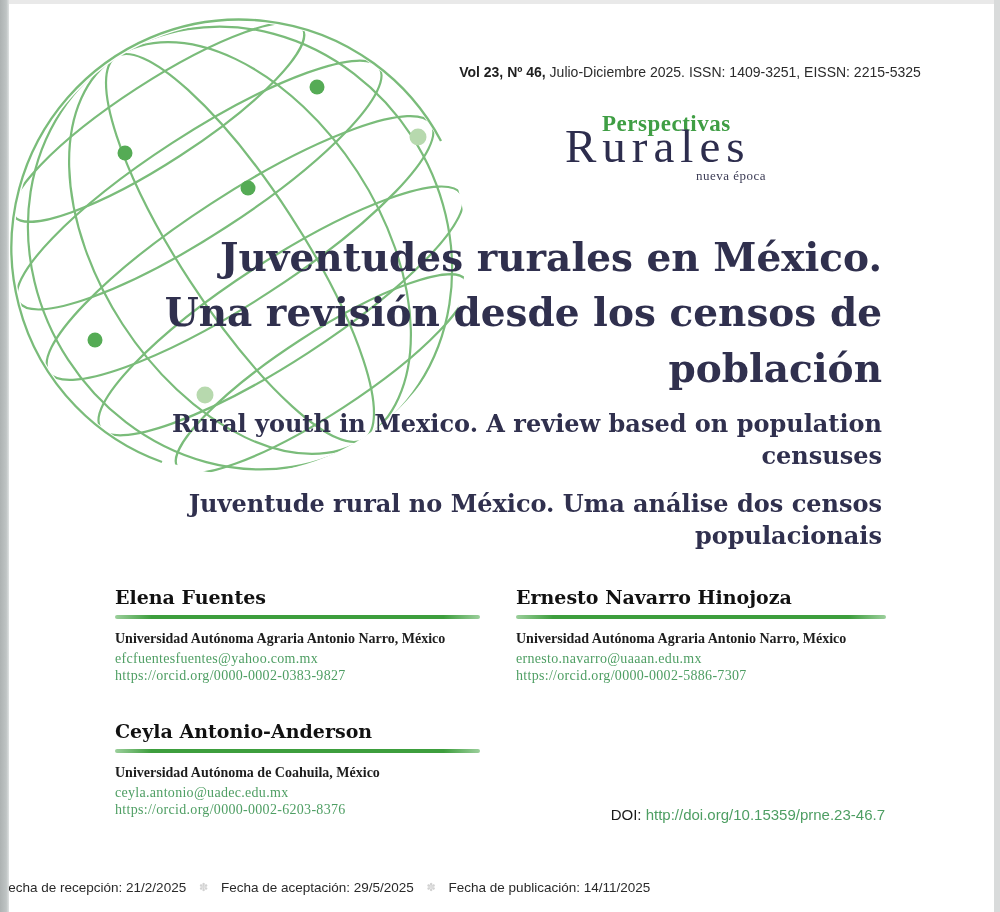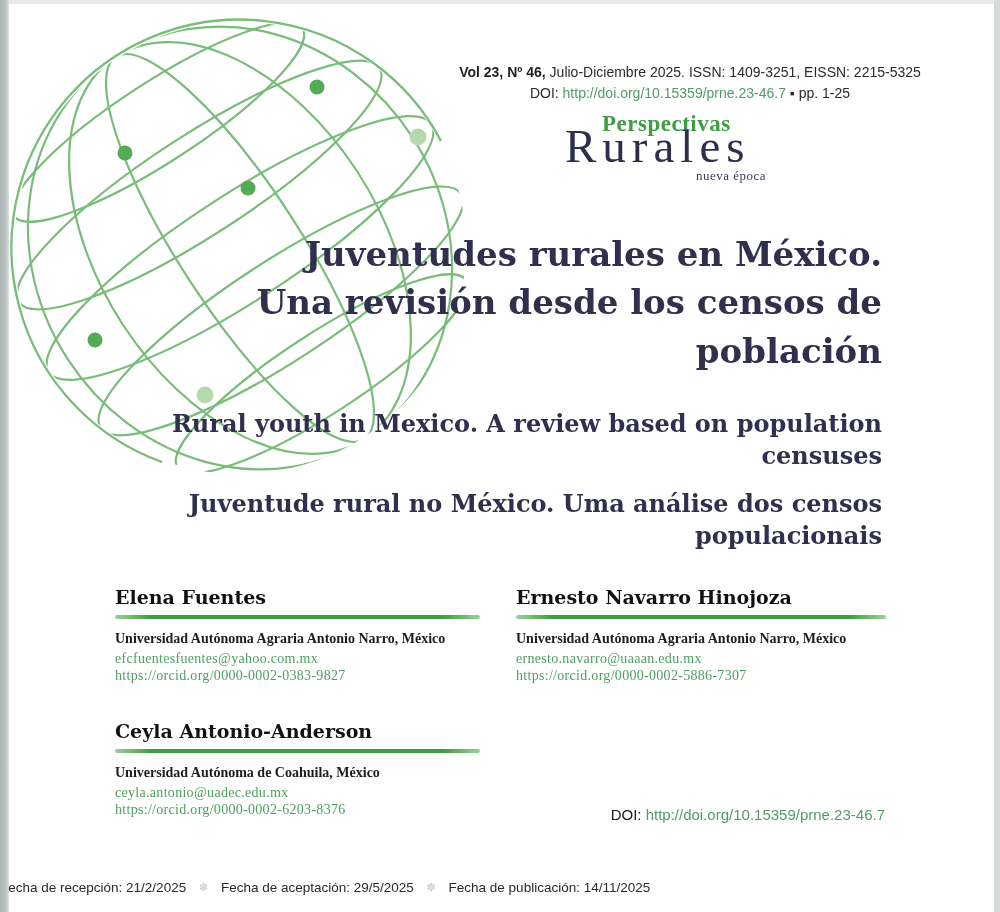--- a/index.html
+++ b/index.html
@@ -24,21 +24,21 @@
         font-family:"Liberation Serif",serif;}
   .logo-top{position:absolute;top:0;left:37px;font-size:23px;font-weight:bold;
             color:#3f9e44;letter-spacing:.5px;line-height:1;}
   .logo-main{position:absolute;top:11px;left:0;font-size:47px;line-height:1;
              color:#2d2d4d;letter-spacing:6px;}
   .logo-tagline{position:absolute;top:56px;right:14px;font-size:13px;color:#3c3c55;letter-spacing:.5px;}
 
   
   .title-es{position:absolute;top:230px;right:118px;width:720px;text-align:right;z-index:2;
             font-family:"DejaVu Serif","Liberation Serif",serif;font-weight:bold;
-            font-size:34px;line-height:1.42;color:#30304e;margin:0;}
+            font-size:39px;line-height:1.42;color:#30304e;margin:0;}
   .title-sub{position:absolute;right:118px;width:720px;text-align:right;z-index:2;
              font-family:"DejaVu Serif","Liberation Serif",serif;font-weight:bold;
              font-size:24px;line-height:1.35;color:#30304e;margin:0;}
   .title-en{top:408px;}
   .title-pt{top:488px;}
 
   
   .authors{position:absolute;top:586px;left:115px;width:770px;z-index:2;
            display:grid;grid-template-columns:365px 370px;column-gap:33px;row-gap:22px;gap:36px;}
   .author-name{font-family:"DejaVu Serif","Liberation Serif",serif;font-weight:bold;
@@ -94,23 +94,20 @@
   </svg>
 
   <div class="edge-top"></div>
   <div class="edge-left"></div>
   <div class="edge-right"></div>
 
   <header class="journal-header">
     <div>
       <span class="jh-bold">Vol 23, Nº 46,</span><span> Julio-Diciembre 2025. ISSN: 1409-3251, EISSN: 2215-5325</span>
     </div>
-    <div>
-      <span>DOI: </span><a href="#" class="green-link">http://doi.org/10.15359/prne.23-46.7</a><span> ▪ pp. 1-25</span>
-    </div>
   </header>
 
   <div class="logo">
     <div class="logo-top">Perspectivas</div>
     <div class="logo-main">Rurales</div>
     <div class="logo-tagline">nueva época</div>
   </div>
 
   <h1 class="title-es">
     <div>Juventudes rurales en México.</div>

